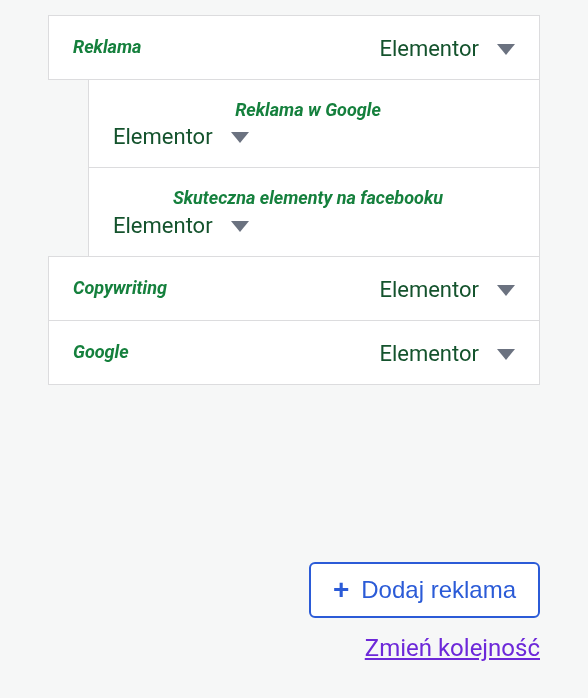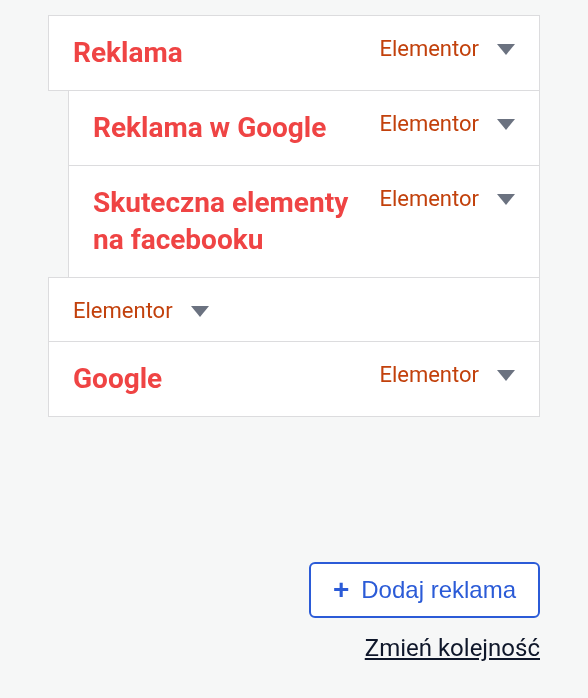--- a/index.html
+++ b/index.html
@@ -20,40 +20,41 @@
       border: 1px solid #dcdcde;
       display: flex;
       align-items: center;
       justify-content: space-between;
       padding: 18px 24px;
       cursor: pointer;
       margin-top: -1px;
     }
     .menu-item:first-child { margin-top: 0; }
     .menu-item.level-0 { margin-left: 0; }
-    .menu-item.level-1 { margin-left: 20px; }
+    .menu-item.level-1 { margin-left: 40px; flex-direction: column; }
     .menu-title {
       font-weight: 700;
-      font-size: 28px;
+      font-size: 18px;
       line-height: 1.35;
-      color: #ef4444;
+      color: #15803d;
       flex: 1;
       padding-right: 12px;
       word-break: break-word;
+      font-style: italic;
     }
     .menu-right {
       display: flex;
       align-items: center;
       gap: 18px;
       flex-shrink: 0;
       align-self: flex-start;
       padding-top: 2px;
     }
     .menu-type {
-      color: #c2410c;
+      color: #14532d;
       font-size: 22px;
       font-weight: 400;
     }
     .caret {
       width: 0; height: 0;
       border-left: 9px solid transparent;
       border-right: 9px solid transparent;
       border-top: 11px solid #6b7280;
       margin-top: 2px;
     }
@@ -78,21 +79,21 @@
       font-size: 24px;
       cursor: pointer;
       font-weight: 400;
     }
     .plus {
       font-weight: 700;
       font-size: 28px;
       line-height: 1;
     }
     .reorder-link {
-      color: #0f172a;
+      color: #6d28d9;
       font-size: 24px;
       text-decoration: underline;
       cursor: pointer;
     }
   </style>
 </head>
 <body>
 
 <div class="menu-container" id="menu-list">
     <div class="menu-item level-0">
@@ -110,20 +111,21 @@
       </div>
     </div>
     <div class="menu-item level-1">
       <div class="menu-title">Skuteczna elementy na facebooku</div>
       <div class="menu-right">
         <span class="menu-type">Elementor</span>
         <span class="caret"></span>
       </div>
     </div>
     <div class="menu-item level-0">
+      <div class="menu-title">Copywriting</div>
       <div class="menu-right">
         <span class="menu-type">Elementor</span>
         <span class="caret"></span>
       </div>
     </div>
     <div class="menu-item level-0">
       <div class="menu-title">Google</div>
       <div class="menu-right">
         <span class="menu-type">Elementor</span>
         <span class="caret"></span>

